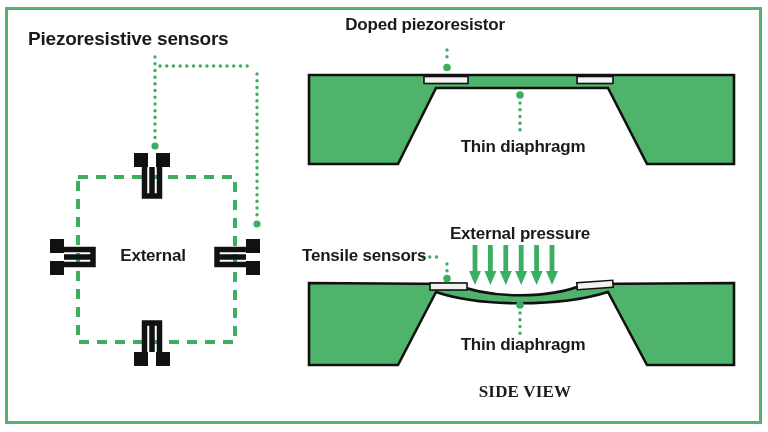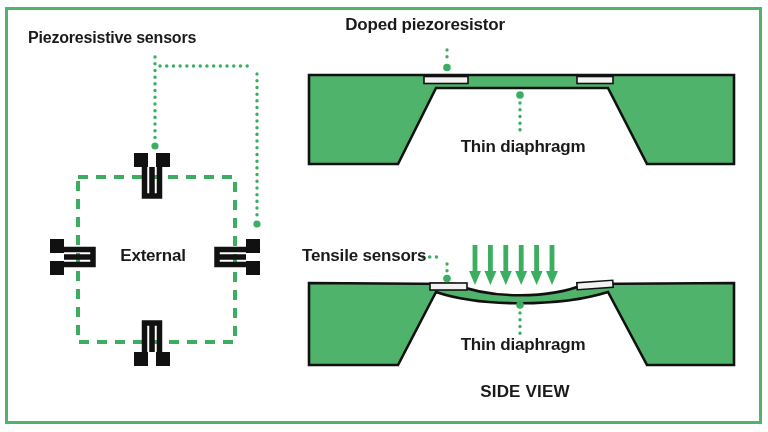--- a/index.html
+++ b/index.html
@@ -20,21 +20,21 @@
     position:absolute;left:5px;top:7px;width:757px;height:417px;
     border:3px solid var(--green-fill);box-sizing:border-box;
     pointer-events:none;
   }
   svg.art{position:absolute;left:0;top:0;width:768px;height:432px;}
   .lbl{
     position:absolute;color:var(--text);font-weight:700;
     font-size:17px;line-height:1.1;white-space:nowrap;
     letter-spacing:-0.2px;
   }
-  .lbl.big{font-size:16px;}
+  .lbl.big{font-size:19px;}
   .lbl.centered{transform:translateX(-50%);}
   
   .dash-square{fill:none;stroke:var(--green-line);stroke-width:4;stroke-dasharray:10 8;}
   .dots{fill:none;stroke:var(--green-line);stroke-width:3.4;stroke-linecap:round;stroke-dasharray:0.1 6.6;}
   .dot{fill:var(--green-line);}
   .block{fill:var(--green-fill);stroke:var(--outline);stroke-width:2.6;stroke-linejoin:miter;}
   .strip{fill:var(--strip);stroke:var(--outline);stroke-width:1.6;}
   .parrow{fill:var(--green-line);}
 </style>
 </head>
@@ -94,21 +94,22 @@
   </svg>
 
   <div class="lbl big" style="left:28px;top:29px;">Piezoresistive sensors</div>
 
   <div class="lbl centered" style="left:153px;top:247px;">External</div>
 
   <div class="lbl centered" style="left:425px;top:16px;">Doped piezoresistor</div>
 
   <div class="lbl centered" style="left:523px;top:138px;">Thin diaphragm</div>
 
+  <div class="lbl centered" style="left:520px;top:225px;">External pressure</div>
 
   <div class="lbl" style="left:302px;top:247px;">Tensile sensors</div>
 
   <div class="lbl centered" style="left:523px;top:336px;">Thin diaphragm</div>
 
-  <div class="lbl centered" style="left:525px;top:383px;letter-spacing:0.2px;">SIDE VIEW</div>
+  <div class="lbl centered" style="left:525px;top:383px;letter-spacing:0.2px;font-family:Liberation Serif, serif;">SIDE VIEW</div>
 
   <div class="frame"></div>
 </div>
 
 </body></html>

